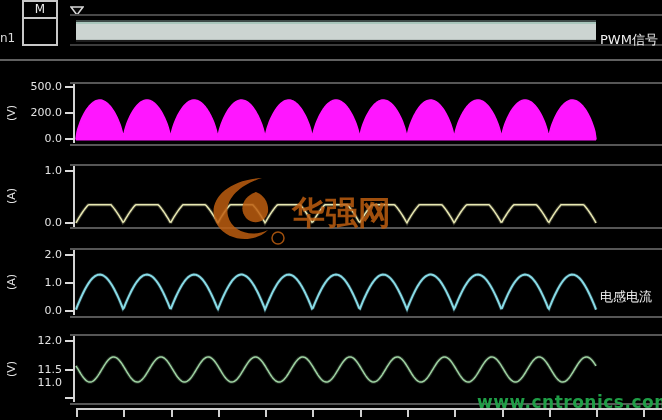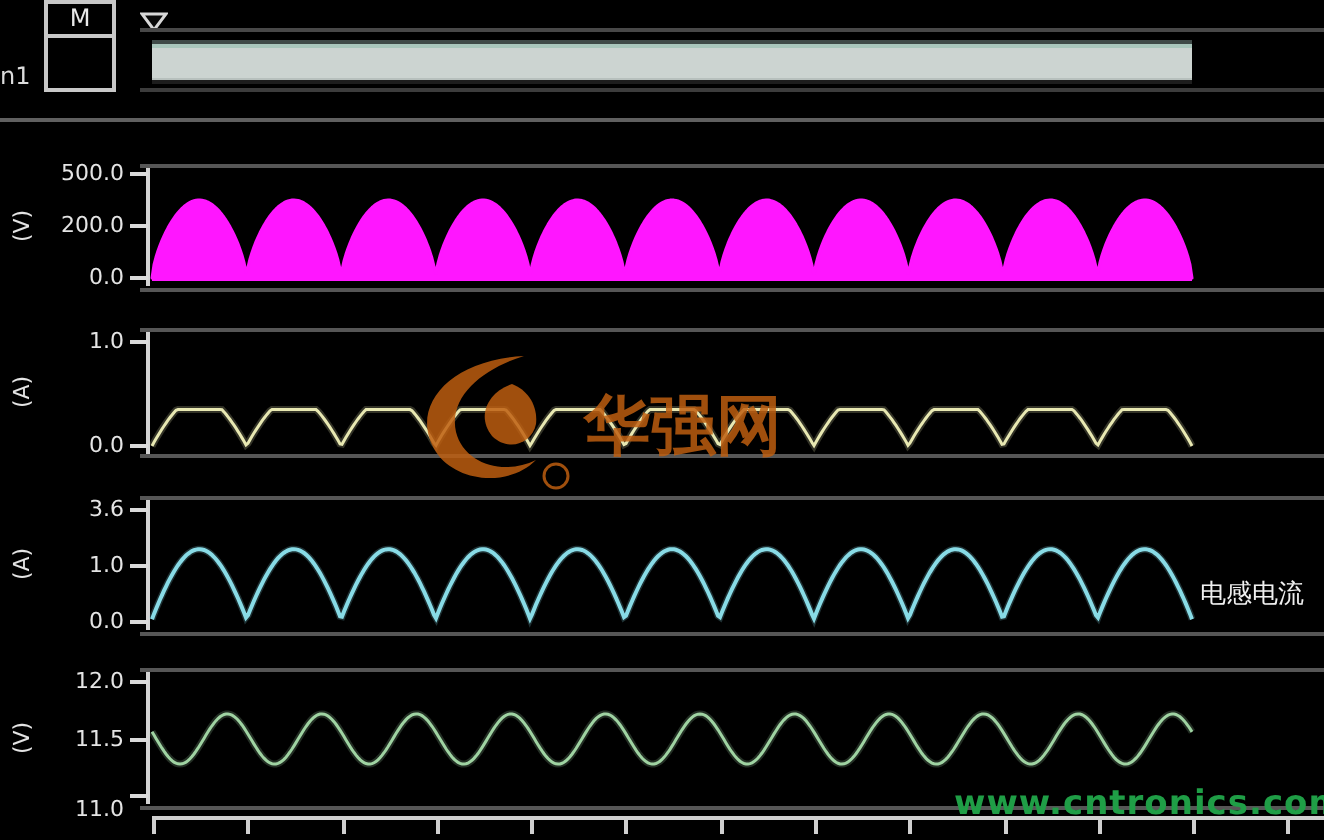--- a/index.html
+++ b/index.html
@@ -37,20 +37,21 @@
 
   <svg class="tri" width="14" height="10">
     <polygon points="1,1 13,1 7,9" fill="#0a0a0a" stroke="#d8d8d8" stroke-width="1.5"></polygon>
   </svg>
 
   <div class="hline" style="left:70px;top:14px;width:592px;background:#484848"></div>
   <div class="hline" style="left:70px;top:44px;width:592px;background:#3c3c3c"></div>
   <div class="hline" style="left:0;top:59px;width:662px;background:#606060"></div>
 
   <div class="pwm-band"></div>
+  <div class="right-label" style="top:31px">PWM信号</div>
 
   <svg class="wm-logo" width="200" height="82">
     <path id="wm-swirl" d="M64,8 C26,10 6,34 20,56 C30,71 56,74 70,60 C54,68 34,62 30,46 C26,28 44,14 64,8 Z" fill="#bf5f10"></path>
     <path id="wm-drop" d="M58,22 C46,26 40,38 48,48 C56,56 68,52 70,42 C71,33 66,25 58,22 Z" fill="#bf5f10"></path>
     <circle id="wm-reg" cx="80" cy="68" r="6" fill="none" stroke-width="1.5" stroke="#bf5f10"></circle>
     <text id="wm-text" class="wm-logo-text" x="94" y="54" fill="#bf5f10">华强网</text>
   </svg>
 
   <div class="wm-site" style="color: rgb(31, 158, 70);">www.cntronics.com</div>
 <div class="hline" style="left:70px;top:82px;width:592px;"></div>
@@ -76,40 +77,40 @@
     <div class="tick-label" style="top:216px;">0.0</div>
     <div class="tick-dash" style="top:222px;"></div>
     <svg class="wave" width="520" height="60" style="top: 166px;">
       <path d="M0,57.00 L1,55.13 L2,53.40 L3,51.72 L4,50.10 L5,48.52 L6,47.00 L7,45.53 L8,44.11 L9,42.76 L10,41.48 L11,40.26 L12,39.12 L13,38.80 L14,38.80 L15,38.80 L16,38.80 L17,38.80 L18,38.80 L19,38.80 L20,38.80 L21,38.80 L22,38.80 L23,38.80 L24,38.80 L25,38.80 L26,38.80 L27,38.80 L28,38.80 L29,38.80 L30,38.80 L31,38.80 L32,38.80 L33,38.80 L34,38.80 L35,38.82 L36,39.94 L37,41.14 L38,42.40 L39,43.74 L40,45.14 L41,46.59 L42,48.10 L43,49.66 L44,51.28 L45,52.94 L46,54.65 L47,56.46 L48,55.62 L49,53.86 L50,52.17 L51,50.54 L52,48.95 L53,47.41 L54,45.92 L55,44.49 L56,43.12 L57,41.82 L58,40.59 L59,39.42 L60,38.80 L61,38.80 L62,38.80 L63,38.80 L64,38.80 L65,38.80 L66,38.80 L67,38.80 L68,38.80 L69,38.80 L70,38.80 L71,38.80 L72,38.80 L73,38.80 L74,38.80 L75,38.80 L76,38.80 L77,38.80 L78,38.80 L79,38.80 L80,38.80 L81,38.80 L82,38.80 L83,39.63 L84,40.80 L85,42.05 L86,43.37 L87,44.75 L88,46.19 L89,47.69 L90,49.23 L91,50.83 L92,52.48 L93,54.18 L94,55.95 L95,56.12 L96,54.33 L97,52.63 L98,50.98 L99,49.38 L100,47.82 L101,46.32 L102,44.88 L103,43.49 L104,42.17 L105,40.92 L106,39.73 L107,38.80 L108,38.80 L109,38.80 L110,38.80 L111,38.80 L112,38.80 L113,38.80 L114,38.80 L115,38.80 L116,38.80 L117,38.80 L118,38.80 L119,38.80 L120,38.80 L121,38.80 L122,38.80 L123,38.80 L124,38.80 L125,38.80 L126,38.80 L127,38.80 L128,38.80 L129,38.80 L130,39.32 L131,40.48 L132,41.71 L133,43.00 L134,44.37 L135,45.79 L136,47.27 L137,48.81 L138,50.39 L139,52.02 L140,53.71 L141,55.46 L142,56.63 L143,54.81 L144,53.09 L145,51.42 L146,49.81 L147,48.24 L148,46.73 L149,45.27 L150,43.86 L151,42.52 L152,41.25 L153,40.05 L154,38.92 L155,38.80 L156,38.80 L157,38.80 L158,38.80 L159,38.80 L160,38.80 L161,38.80 L162,38.80 L163,38.80 L164,38.80 L165,38.80 L166,38.80 L167,38.80 L168,38.80 L169,38.80 L170,38.80 L171,38.80 L172,38.80 L173,38.80 L174,38.80 L175,38.80 L176,38.80 L177,39.02 L178,40.15 L179,41.36 L180,42.64 L181,43.99 L182,45.40 L183,46.86 L184,48.38 L185,49.95 L186,51.57 L187,53.24 L188,54.97 L189,56.81 L190,55.29 L191,53.55 L192,51.87 L193,50.24 L194,48.66 L195,47.13 L196,45.66 L197,44.24 L198,42.88 L199,41.59 L200,40.37 L201,39.22 L202,38.80 L203,38.80 L204,38.80 L205,38.80 L206,38.80 L207,38.80 L208,38.80 L209,38.80 L210,38.80 L211,38.80 L212,38.80 L213,38.80 L214,38.80 L215,38.80 L216,38.80 L217,38.80 L218,38.80 L219,38.80 L220,38.80 L221,38.80 L222,38.80 L223,38.80 L224,38.80 L225,39.84 L226,41.03 L227,42.29 L228,43.61 L229,45.01 L230,46.46 L231,47.96 L232,49.52 L233,51.13 L234,52.78 L235,54.49 L236,56.28 L237,55.78 L238,54.02 L239,52.33 L240,50.68 L241,49.09 L242,47.55 L243,46.06 L244,44.62 L245,43.25 L246,41.94 L247,40.69 L248,39.53 L249,38.80 L250,38.80 L251,38.80 L252,38.80 L253,38.80 L254,38.80 L255,38.80 L256,38.80 L257,38.80 L258,38.80 L259,38.80 L260,38.80 L261,38.80 L262,38.80 L263,38.80 L264,38.80 L265,38.80 L266,38.80 L267,38.80 L268,38.80 L269,38.80 L270,38.80 L271,38.80 L272,39.53 L273,40.69 L274,41.94 L275,43.25 L276,44.62 L277,46.06 L278,47.55 L279,49.09 L280,50.68 L281,52.33 L282,54.02 L283,55.78 L284,56.28 L285,54.49 L286,52.78 L287,51.13 L288,49.52 L289,47.96 L290,46.46 L291,45.01 L292,43.61 L293,42.29 L294,41.03 L295,39.84 L296,38.80 L297,38.80 L298,38.80 L299,38.80 L300,38.80 L301,38.80 L302,38.80 L303,38.80 L304,38.80 L305,38.80 L306,38.80 L307,38.80 L308,38.80 L309,38.80 L310,38.80 L311,38.80 L312,38.80 L313,38.80 L314,38.80 L315,38.80 L316,38.80 L317,38.80 L318,38.80 L319,39.22 L320,40.37 L321,41.59 L322,42.88 L323,44.24 L324,45.66 L325,47.13 L326,48.66 L327,50.24 L328,51.87 L329,53.55 L330,55.29 L331,56.81 L332,54.97 L333,53.24 L334,51.57 L335,49.95 L336,48.38 L337,46.86 L338,45.40 L339,43.99 L340,42.64 L341,41.36 L342,40.15 L343,39.02 L344,38.80 L345,38.80 L346,38.80 L347,38.80 L348,38.80 L349,38.80 L350,38.80 L351,38.80 L352,38.80 L353,38.80 L354,38.80 L355,38.80 L356,38.80 L357,38.80 L358,38.80 L359,38.80 L360,38.80 L361,38.80 L362,38.80 L363,38.80 L364,38.80 L365,38.80 L366,38.92 L367,40.05 L368,41.25 L369,42.52 L370,43.86 L371,45.27 L372,46.73 L373,48.24 L374,49.81 L375,51.42 L376,53.09 L377,54.81 L378,56.63 L379,55.46 L380,53.71 L381,52.02 L382,50.39 L383,48.81 L384,47.27 L385,45.79 L386,44.37 L387,43.00 L388,41.71 L389,40.48 L390,39.32 L391,38.80 L392,38.80 L393,38.80 L394,38.80 L395,38.80 L396,38.80 L397,38.80 L398,38.80 L399,38.80 L400,38.80 L401,38.80 L402,38.80 L403,38.80 L404,38.80 L405,38.80 L406,38.80 L407,38.80 L408,38.80 L409,38.80 L410,38.80 L411,38.80 L412,38.80 L413,38.80 L414,39.73 L415,40.92 L416,42.17 L417,43.49 L418,44.88 L419,46.32 L420,47.82 L421,49.38 L422,50.98 L423,52.63 L424,54.33 L425,56.12 L426,55.95 L427,54.18 L428,52.48 L429,50.83 L430,49.23 L431,47.69 L432,46.19 L433,44.75 L434,43.37 L435,42.05 L436,40.80 L437,39.63 L438,38.80 L439,38.80 L440,38.80 L441,38.80 L442,38.80 L443,38.80 L444,38.80 L445,38.80 L446,38.80 L447,38.80 L448,38.80 L449,38.80 L450,38.80 L451,38.80 L452,38.80 L453,38.80 L454,38.80 L455,38.80 L456,38.80 L457,38.80 L458,38.80 L459,38.80 L460,38.80 L461,39.42 L462,40.59 L463,41.82 L464,43.12 L465,44.49 L466,45.92 L467,47.41 L468,48.95 L469,50.54 L470,52.17 L471,53.86 L472,55.62 L473,56.46 L474,54.65 L475,52.94 L476,51.28 L477,49.66 L478,48.10 L479,46.59 L480,45.14 L481,43.74 L482,42.40 L483,41.14 L484,39.94 L485,38.82 L486,38.80 L487,38.80 L488,38.80 L489,38.80 L490,38.80 L491,38.80 L492,38.80 L493,38.80 L494,38.80 L495,38.80 L496,38.80 L497,38.80 L498,38.80 L499,38.80 L500,38.80 L501,38.80 L502,38.80 L503,38.80 L504,38.80 L505,38.80 L506,38.80 L507,38.80 L508,39.12 L509,40.26 L510,41.48 L511,42.76 L512,44.11 L513,45.53 L514,47.00 L515,48.52 L516,50.10 L517,51.72 L518,53.40 L519,55.13 L520,57.00" fill="none" stroke="#e8e8b2" stroke-width="3.5" stroke-opacity="0.22"></path>
       <path d="M0,57.00 L1,55.13 L2,53.40 L3,51.72 L4,50.10 L5,48.52 L6,47.00 L7,45.53 L8,44.11 L9,42.76 L10,41.48 L11,40.26 L12,39.12 L13,38.80 L14,38.80 L15,38.80 L16,38.80 L17,38.80 L18,38.80 L19,38.80 L20,38.80 L21,38.80 L22,38.80 L23,38.80 L24,38.80 L25,38.80 L26,38.80 L27,38.80 L28,38.80 L29,38.80 L30,38.80 L31,38.80 L32,38.80 L33,38.80 L34,38.80 L35,38.82 L36,39.94 L37,41.14 L38,42.40 L39,43.74 L40,45.14 L41,46.59 L42,48.10 L43,49.66 L44,51.28 L45,52.94 L46,54.65 L47,56.46 L48,55.62 L49,53.86 L50,52.17 L51,50.54 L52,48.95 L53,47.41 L54,45.92 L55,44.49 L56,43.12 L57,41.82 L58,40.59 L59,39.42 L60,38.80 L61,38.80 L62,38.80 L63,38.80 L64,38.80 L65,38.80 L66,38.80 L67,38.80 L68,38.80 L69,38.80 L70,38.80 L71,38.80 L72,38.80 L73,38.80 L74,38.80 L75,38.80 L76,38.80 L77,38.80 L78,38.80 L79,38.80 L80,38.80 L81,38.80 L82,38.80 L83,39.63 L84,40.80 L85,42.05 L86,43.37 L87,44.75 L88,46.19 L89,47.69 L90,49.23 L91,50.83 L92,52.48 L93,54.18 L94,55.95 L95,56.12 L96,54.33 L97,52.63 L98,50.98 L99,49.38 L100,47.82 L101,46.32 L102,44.88 L103,43.49 L104,42.17 L105,40.92 L106,39.73 L107,38.80 L108,38.80 L109,38.80 L110,38.80 L111,38.80 L112,38.80 L113,38.80 L114,38.80 L115,38.80 L116,38.80 L117,38.80 L118,38.80 L119,38.80 L120,38.80 L121,38.80 L122,38.80 L123,38.80 L124,38.80 L125,38.80 L126,38.80 L127,38.80 L128,38.80 L129,38.80 L130,39.32 L131,40.48 L132,41.71 L133,43.00 L134,44.37 L135,45.79 L136,47.27 L137,48.81 L138,50.39 L139,52.02 L140,53.71 L141,55.46 L142,56.63 L143,54.81 L144,53.09 L145,51.42 L146,49.81 L147,48.24 L148,46.73 L149,45.27 L150,43.86 L151,42.52 L152,41.25 L153,40.05 L154,38.92 L155,38.80 L156,38.80 L157,38.80 L158,38.80 L159,38.80 L160,38.80 L161,38.80 L162,38.80 L163,38.80 L164,38.80 L165,38.80 L166,38.80 L167,38.80 L168,38.80 L169,38.80 L170,38.80 L171,38.80 L172,38.80 L173,38.80 L174,38.80 L175,38.80 L176,38.80 L177,39.02 L178,40.15 L179,41.36 L180,42.64 L181,43.99 L182,45.40 L183,46.86 L184,48.38 L185,49.95 L186,51.57 L187,53.24 L188,54.97 L189,56.81 L190,55.29 L191,53.55 L192,51.87 L193,50.24 L194,48.66 L195,47.13 L196,45.66 L197,44.24 L198,42.88 L199,41.59 L200,40.37 L201,39.22 L202,38.80 L203,38.80 L204,38.80 L205,38.80 L206,38.80 L207,38.80 L208,38.80 L209,38.80 L210,38.80 L211,38.80 L212,38.80 L213,38.80 L214,38.80 L215,38.80 L216,38.80 L217,38.80 L218,38.80 L219,38.80 L220,38.80 L221,38.80 L222,38.80 L223,38.80 L224,38.80 L225,39.84 L226,41.03 L227,42.29 L228,43.61 L229,45.01 L230,46.46 L231,47.96 L232,49.52 L233,51.13 L234,52.78 L235,54.49 L236,56.28 L237,55.78 L238,54.02 L239,52.33 L240,50.68 L241,49.09 L242,47.55 L243,46.06 L244,44.62 L245,43.25 L246,41.94 L247,40.69 L248,39.53 L249,38.80 L250,38.80 L251,38.80 L252,38.80 L253,38.80 L254,38.80 L255,38.80 L256,38.80 L257,38.80 L258,38.80 L259,38.80 L260,38.80 L261,38.80 L262,38.80 L263,38.80 L264,38.80 L265,38.80 L266,38.80 L267,38.80 L268,38.80 L269,38.80 L270,38.80 L271,38.80 L272,39.53 L273,40.69 L274,41.94 L275,43.25 L276,44.62 L277,46.06 L278,47.55 L279,49.09 L280,50.68 L281,52.33 L282,54.02 L283,55.78 L284,56.28 L285,54.49 L286,52.78 L287,51.13 L288,49.52 L289,47.96 L290,46.46 L291,45.01 L292,43.61 L293,42.29 L294,41.03 L295,39.84 L296,38.80 L297,38.80 L298,38.80 L299,38.80 L300,38.80 L301,38.80 L302,38.80 L303,38.80 L304,38.80 L305,38.80 L306,38.80 L307,38.80 L308,38.80 L309,38.80 L310,38.80 L311,38.80 L312,38.80 L313,38.80 L314,38.80 L315,38.80 L316,38.80 L317,38.80 L318,38.80 L319,39.22 L320,40.37 L321,41.59 L322,42.88 L323,44.24 L324,45.66 L325,47.13 L326,48.66 L327,50.24 L328,51.87 L329,53.55 L330,55.29 L331,56.81 L332,54.97 L333,53.24 L334,51.57 L335,49.95 L336,48.38 L337,46.86 L338,45.40 L339,43.99 L340,42.64 L341,41.36 L342,40.15 L343,39.02 L344,38.80 L345,38.80 L346,38.80 L347,38.80 L348,38.80 L349,38.80 L350,38.80 L351,38.80 L352,38.80 L353,38.80 L354,38.80 L355,38.80 L356,38.80 L357,38.80 L358,38.80 L359,38.80 L360,38.80 L361,38.80 L362,38.80 L363,38.80 L364,38.80 L365,38.80 L366,38.92 L367,40.05 L368,41.25 L369,42.52 L370,43.86 L371,45.27 L372,46.73 L373,48.24 L374,49.81 L375,51.42 L376,53.09 L377,54.81 L378,56.63 L379,55.46 L380,53.71 L381,52.02 L382,50.39 L383,48.81 L384,47.27 L385,45.79 L386,44.37 L387,43.00 L388,41.71 L389,40.48 L390,39.32 L391,38.80 L392,38.80 L393,38.80 L394,38.80 L395,38.80 L396,38.80 L397,38.80 L398,38.80 L399,38.80 L400,38.80 L401,38.80 L402,38.80 L403,38.80 L404,38.80 L405,38.80 L406,38.80 L407,38.80 L408,38.80 L409,38.80 L410,38.80 L411,38.80 L412,38.80 L413,38.80 L414,39.73 L415,40.92 L416,42.17 L417,43.49 L418,44.88 L419,46.32 L420,47.82 L421,49.38 L422,50.98 L423,52.63 L424,54.33 L425,56.12 L426,55.95 L427,54.18 L428,52.48 L429,50.83 L430,49.23 L431,47.69 L432,46.19 L433,44.75 L434,43.37 L435,42.05 L436,40.80 L437,39.63 L438,38.80 L439,38.80 L440,38.80 L441,38.80 L442,38.80 L443,38.80 L444,38.80 L445,38.80 L446,38.80 L447,38.80 L448,38.80 L449,38.80 L450,38.80 L451,38.80 L452,38.80 L453,38.80 L454,38.80 L455,38.80 L456,38.80 L457,38.80 L458,38.80 L459,38.80 L460,38.80 L461,39.42 L462,40.59 L463,41.82 L464,43.12 L465,44.49 L466,45.92 L467,47.41 L468,48.95 L469,50.54 L470,52.17 L471,53.86 L472,55.62 L473,56.46 L474,54.65 L475,52.94 L476,51.28 L477,49.66 L478,48.10 L479,46.59 L480,45.14 L481,43.74 L482,42.40 L483,41.14 L484,39.94 L485,38.82 L486,38.80 L487,38.80 L488,38.80 L489,38.80 L490,38.80 L491,38.80 L492,38.80 L493,38.80 L494,38.80 L495,38.80 L496,38.80 L497,38.80 L498,38.80 L499,38.80 L500,38.80 L501,38.80 L502,38.80 L503,38.80 L504,38.80 L505,38.80 L506,38.80 L507,38.80 L508,39.12 L509,40.26 L510,41.48 L511,42.76 L512,44.11 L513,45.53 L514,47.00 L515,48.52 L516,50.10 L517,51.72 L518,53.40 L519,55.13 L520,57.00" fill="none" stroke="#e8e8b2" stroke-width="1.5"></path>
     </svg>
     <div class="hline" style="left:70px;top:248px;width:592px;"></div>
     <div class="hline" style="left:70px;top:316px;width:592px;"></div>
     <div class="vline" style="left:73px;top:250px;height:65px;"></div>
     <div class="unit" style="left:11px;top:282px;">(A)</div>
-    <div class="tick-label" style="top:248px;">3.6</div>
+    <div class="tick-label" style="top:248px;">2.0</div>
     <div class="tick-dash" style="top:254px;"></div>
     <div class="tick-label" style="top:276px;">1.0</div>
     <div class="tick-dash" style="top:282px;"></div>
     <div class="tick-label" style="top:304px;">0.0</div>
     <div class="tick-dash" style="top:310px;"></div>
     <div class="right-label" style="top:288px;">电感电流</div>
     <svg class="wave" width="520" height="64" style="top: 250px;">
       <path d="M0,59.60 L1,56.94 L2,54.47 L3,52.08 L4,49.77 L5,47.53 L6,45.35 L7,43.26 L8,41.24 L9,39.32 L10,37.49 L11,35.76 L12,34.13 L13,32.62 L14,31.22 L15,29.95 L16,28.80 L17,27.79 L18,26.91 L19,26.17 L20,25.57 L21,25.11 L22,24.80 L23,24.63 L24,24.61 L25,24.74 L26,25.01 L27,25.43 L28,25.99 L29,26.69 L30,27.54 L31,28.51 L32,29.63 L33,30.86 L34,32.23 L35,33.71 L36,35.30 L37,37.00 L38,38.81 L39,40.71 L40,42.70 L41,44.77 L42,46.93 L43,49.15 L44,51.45 L45,53.81 L46,56.25 L47,58.82 L48,57.63 L49,55.13 L50,52.73 L51,50.39 L52,48.13 L53,45.94 L54,43.82 L55,41.78 L56,39.83 L57,37.98 L58,36.22 L59,34.56 L60,33.02 L61,31.59 L62,30.29 L63,29.10 L64,28.05 L65,27.14 L66,26.36 L67,25.72 L68,25.22 L69,24.87 L70,24.66 L71,24.60 L72,24.69 L73,24.92 L74,25.30 L75,25.82 L76,26.49 L77,27.29 L78,28.23 L79,29.31 L80,30.51 L81,31.84 L82,33.29 L83,34.86 L84,36.53 L85,38.31 L86,40.18 L87,42.15 L88,44.20 L89,46.33 L90,48.54 L91,50.81 L92,53.16 L93,55.58 L94,58.10 L95,58.34 L96,55.80 L97,53.38 L98,51.02 L99,48.74 L100,46.53 L101,44.39 L102,42.33 L103,40.36 L104,38.47 L105,36.69 L106,35.00 L107,33.43 L108,31.97 L109,30.63 L110,29.41 L111,28.33 L112,27.37 L113,26.56 L114,25.88 L115,25.34 L116,24.95 L117,24.70 L118,24.60 L119,24.65 L120,24.84 L121,25.18 L122,25.67 L123,26.29 L124,27.06 L125,27.96 L126,29.00 L127,30.17 L128,31.47 L129,32.89 L130,34.42 L131,36.06 L132,37.81 L133,39.66 L134,41.60 L135,43.63 L136,45.74 L137,47.93 L138,50.19 L139,52.51 L140,54.91 L141,57.40 L142,59.07 L143,56.48 L144,54.03 L145,51.66 L146,49.36 L147,47.12 L148,44.97 L149,42.88 L150,40.89 L151,38.98 L152,37.16 L153,35.45 L154,33.85 L155,32.36 L156,30.98 L157,29.73 L158,28.61 L159,27.62 L160,26.76 L161,26.05 L162,25.47 L163,25.04 L164,24.76 L165,24.62 L166,24.62 L167,24.78 L168,25.07 L169,25.52 L170,26.11 L171,26.84 L172,27.70 L173,28.71 L174,29.84 L175,31.10 L176,32.49 L177,33.99 L178,35.60 L179,37.33 L180,39.15 L181,41.06 L182,43.07 L183,45.16 L184,47.32 L185,49.56 L186,51.87 L187,54.25 L188,56.71 L189,59.33 L190,57.17 L191,54.69 L192,52.30 L193,49.98 L194,47.73 L195,45.55 L196,43.44 L197,41.42 L198,39.49 L199,37.65 L200,35.91 L201,34.27 L202,32.75 L203,31.35 L204,30.06 L205,28.90 L206,27.88 L207,26.98 L208,26.23 L209,25.62 L210,25.14 L211,24.82 L212,24.64 L213,24.61 L214,24.72 L215,24.98 L216,25.38 L217,25.93 L218,26.62 L219,27.45 L220,28.42 L221,29.52 L222,30.75 L223,32.10 L224,33.57 L225,35.15 L226,36.85 L227,38.64 L228,40.53 L229,42.51 L230,44.58 L231,46.73 L232,48.95 L233,51.23 L234,53.59 L235,56.03 L236,58.58 L237,57.87 L238,55.36 L239,52.94 L240,50.60 L241,48.33 L242,46.13 L243,44.01 L244,41.97 L245,40.01 L246,38.14 L247,36.37 L248,34.71 L249,33.16 L250,31.72 L251,30.40 L252,29.21 L253,28.14 L254,27.21 L255,26.42 L256,25.77 L257,25.26 L258,24.89 L259,24.67 L260,24.60 L261,24.67 L262,24.89 L263,25.26 L264,25.77 L265,26.42 L266,27.21 L267,28.14 L268,29.21 L269,30.40 L270,31.72 L271,33.16 L272,34.71 L273,36.37 L274,38.14 L275,40.01 L276,41.97 L277,44.01 L278,46.13 L279,48.33 L280,50.60 L281,52.94 L282,55.36 L283,57.87 L284,58.58 L285,56.03 L286,53.59 L287,51.23 L288,48.95 L289,46.73 L290,44.58 L291,42.51 L292,40.53 L293,38.64 L294,36.85 L295,35.15 L296,33.57 L297,32.10 L298,30.75 L299,29.52 L300,28.42 L301,27.45 L302,26.62 L303,25.93 L304,25.38 L305,24.98 L306,24.72 L307,24.61 L308,24.64 L309,24.82 L310,25.14 L311,25.62 L312,26.23 L313,26.98 L314,27.88 L315,28.90 L316,30.06 L317,31.35 L318,32.75 L319,34.27 L320,35.91 L321,37.65 L322,39.49 L323,41.42 L324,43.44 L325,45.55 L326,47.73 L327,49.98 L328,52.30 L329,54.69 L330,57.17 L331,59.33 L332,56.71 L333,54.25 L334,51.87 L335,49.56 L336,47.32 L337,45.16 L338,43.07 L339,41.06 L340,39.15 L341,37.33 L342,35.60 L343,33.99 L344,32.49 L345,31.10 L346,29.84 L347,28.71 L348,27.70 L349,26.84 L350,26.11 L351,25.52 L352,25.07 L353,24.78 L354,24.62 L355,24.62 L356,24.76 L357,25.04 L358,25.47 L359,26.05 L360,26.76 L361,27.62 L362,28.61 L363,29.73 L364,30.98 L365,32.36 L366,33.85 L367,35.45 L368,37.16 L369,38.98 L370,40.89 L371,42.88 L372,44.97 L373,47.12 L374,49.36 L375,51.66 L376,54.03 L377,56.48 L378,59.07 L379,57.40 L380,54.91 L381,52.51 L382,50.19 L383,47.93 L384,45.74 L385,43.63 L386,41.60 L387,39.66 L388,37.81 L389,36.06 L390,34.42 L391,32.89 L392,31.47 L393,30.17 L394,29.00 L395,27.96 L396,27.06 L397,26.29 L398,25.67 L399,25.18 L400,24.84 L401,24.65 L402,24.60 L403,24.70 L404,24.95 L405,25.34 L406,25.88 L407,26.56 L408,27.37 L409,28.33 L410,29.41 L411,30.63 L412,31.97 L413,33.43 L414,35.00 L415,36.69 L416,38.47 L417,40.36 L418,42.33 L419,44.39 L420,46.53 L421,48.74 L422,51.02 L423,53.38 L424,55.80 L425,58.34 L426,58.10 L427,55.58 L428,53.16 L429,50.81 L430,48.54 L431,46.33 L432,44.20 L433,42.15 L434,40.18 L435,38.31 L436,36.53 L437,34.86 L438,33.29 L439,31.84 L440,30.51 L441,29.31 L442,28.23 L443,27.29 L444,26.49 L445,25.82 L446,25.30 L447,24.92 L448,24.69 L449,24.60 L450,24.66 L451,24.87 L452,25.22 L453,25.72 L454,26.36 L455,27.14 L456,28.05 L457,29.10 L458,30.29 L459,31.59 L460,33.02 L461,34.56 L462,36.22 L463,37.98 L464,39.83 L465,41.78 L466,43.82 L467,45.94 L468,48.13 L469,50.39 L470,52.73 L471,55.13 L472,57.63 L473,58.82 L474,56.25 L475,53.81 L476,51.45 L477,49.15 L478,46.93 L479,44.77 L480,42.70 L481,40.71 L482,38.81 L483,37.00 L484,35.30 L485,33.71 L486,32.23 L487,30.86 L488,29.63 L489,28.51 L490,27.54 L491,26.69 L492,25.99 L493,25.43 L494,25.01 L495,24.74 L496,24.61 L497,24.63 L498,24.80 L499,25.11 L500,25.57 L501,26.17 L502,26.91 L503,27.79 L504,28.80 L505,29.95 L506,31.22 L507,32.62 L508,34.13 L509,35.76 L510,37.49 L511,39.32 L512,41.24 L513,43.26 L514,45.35 L515,47.53 L516,49.77 L517,52.08 L518,54.47 L519,56.94 L520,59.60" fill="none" stroke="#88dbe6" stroke-width="3.5" stroke-opacity="0.22"></path>
       <path d="M0,59.60 L1,56.94 L2,54.47 L3,52.08 L4,49.77 L5,47.53 L6,45.35 L7,43.26 L8,41.24 L9,39.32 L10,37.49 L11,35.76 L12,34.13 L13,32.62 L14,31.22 L15,29.95 L16,28.80 L17,27.79 L18,26.91 L19,26.17 L20,25.57 L21,25.11 L22,24.80 L23,24.63 L24,24.61 L25,24.74 L26,25.01 L27,25.43 L28,25.99 L29,26.69 L30,27.54 L31,28.51 L32,29.63 L33,30.86 L34,32.23 L35,33.71 L36,35.30 L37,37.00 L38,38.81 L39,40.71 L40,42.70 L41,44.77 L42,46.93 L43,49.15 L44,51.45 L45,53.81 L46,56.25 L47,58.82 L48,57.63 L49,55.13 L50,52.73 L51,50.39 L52,48.13 L53,45.94 L54,43.82 L55,41.78 L56,39.83 L57,37.98 L58,36.22 L59,34.56 L60,33.02 L61,31.59 L62,30.29 L63,29.10 L64,28.05 L65,27.14 L66,26.36 L67,25.72 L68,25.22 L69,24.87 L70,24.66 L71,24.60 L72,24.69 L73,24.92 L74,25.30 L75,25.82 L76,26.49 L77,27.29 L78,28.23 L79,29.31 L80,30.51 L81,31.84 L82,33.29 L83,34.86 L84,36.53 L85,38.31 L86,40.18 L87,42.15 L88,44.20 L89,46.33 L90,48.54 L91,50.81 L92,53.16 L93,55.58 L94,58.10 L95,58.34 L96,55.80 L97,53.38 L98,51.02 L99,48.74 L100,46.53 L101,44.39 L102,42.33 L103,40.36 L104,38.47 L105,36.69 L106,35.00 L107,33.43 L108,31.97 L109,30.63 L110,29.41 L111,28.33 L112,27.37 L113,26.56 L114,25.88 L115,25.34 L116,24.95 L117,24.70 L118,24.60 L119,24.65 L120,24.84 L121,25.18 L122,25.67 L123,26.29 L124,27.06 L125,27.96 L126,29.00 L127,30.17 L128,31.47 L129,32.89 L130,34.42 L131,36.06 L132,37.81 L133,39.66 L134,41.60 L135,43.63 L136,45.74 L137,47.93 L138,50.19 L139,52.51 L140,54.91 L141,57.40 L142,59.07 L143,56.48 L144,54.03 L145,51.66 L146,49.36 L147,47.12 L148,44.97 L149,42.88 L150,40.89 L151,38.98 L152,37.16 L153,35.45 L154,33.85 L155,32.36 L156,30.98 L157,29.73 L158,28.61 L159,27.62 L160,26.76 L161,26.05 L162,25.47 L163,25.04 L164,24.76 L165,24.62 L166,24.62 L167,24.78 L168,25.07 L169,25.52 L170,26.11 L171,26.84 L172,27.70 L173,28.71 L174,29.84 L175,31.10 L176,32.49 L177,33.99 L178,35.60 L179,37.33 L180,39.15 L181,41.06 L182,43.07 L183,45.16 L184,47.32 L185,49.56 L186,51.87 L187,54.25 L188,56.71 L189,59.33 L190,57.17 L191,54.69 L192,52.30 L193,49.98 L194,47.73 L195,45.55 L196,43.44 L197,41.42 L198,39.49 L199,37.65 L200,35.91 L201,34.27 L202,32.75 L203,31.35 L204,30.06 L205,28.90 L206,27.88 L207,26.98 L208,26.23 L209,25.62 L210,25.14 L211,24.82 L212,24.64 L213,24.61 L214,24.72 L215,24.98 L216,25.38 L217,25.93 L218,26.62 L219,27.45 L220,28.42 L221,29.52 L222,30.75 L223,32.10 L224,33.57 L225,35.15 L226,36.85 L227,38.64 L228,40.53 L229,42.51 L230,44.58 L231,46.73 L232,48.95 L233,51.23 L234,53.59 L235,56.03 L236,58.58 L237,57.87 L238,55.36 L239,52.94 L240,50.60 L241,48.33 L242,46.13 L243,44.01 L244,41.97 L245,40.01 L246,38.14 L247,36.37 L248,34.71 L249,33.16 L250,31.72 L251,30.40 L252,29.21 L253,28.14 L254,27.21 L255,26.42 L256,25.77 L257,25.26 L258,24.89 L259,24.67 L260,24.60 L261,24.67 L262,24.89 L263,25.26 L264,25.77 L265,26.42 L266,27.21 L267,28.14 L268,29.21 L269,30.40 L270,31.72 L271,33.16 L272,34.71 L273,36.37 L274,38.14 L275,40.01 L276,41.97 L277,44.01 L278,46.13 L279,48.33 L280,50.60 L281,52.94 L282,55.36 L283,57.87 L284,58.58 L285,56.03 L286,53.59 L287,51.23 L288,48.95 L289,46.73 L290,44.58 L291,42.51 L292,40.53 L293,38.64 L294,36.85 L295,35.15 L296,33.57 L297,32.10 L298,30.75 L299,29.52 L300,28.42 L301,27.45 L302,26.62 L303,25.93 L304,25.38 L305,24.98 L306,24.72 L307,24.61 L308,24.64 L309,24.82 L310,25.14 L311,25.62 L312,26.23 L313,26.98 L314,27.88 L315,28.90 L316,30.06 L317,31.35 L318,32.75 L319,34.27 L320,35.91 L321,37.65 L322,39.49 L323,41.42 L324,43.44 L325,45.55 L326,47.73 L327,49.98 L328,52.30 L329,54.69 L330,57.17 L331,59.33 L332,56.71 L333,54.25 L334,51.87 L335,49.56 L336,47.32 L337,45.16 L338,43.07 L339,41.06 L340,39.15 L341,37.33 L342,35.60 L343,33.99 L344,32.49 L345,31.10 L346,29.84 L347,28.71 L348,27.70 L349,26.84 L350,26.11 L351,25.52 L352,25.07 L353,24.78 L354,24.62 L355,24.62 L356,24.76 L357,25.04 L358,25.47 L359,26.05 L360,26.76 L361,27.62 L362,28.61 L363,29.73 L364,30.98 L365,32.36 L366,33.85 L367,35.45 L368,37.16 L369,38.98 L370,40.89 L371,42.88 L372,44.97 L373,47.12 L374,49.36 L375,51.66 L376,54.03 L377,56.48 L378,59.07 L379,57.40 L380,54.91 L381,52.51 L382,50.19 L383,47.93 L384,45.74 L385,43.63 L386,41.60 L387,39.66 L388,37.81 L389,36.06 L390,34.42 L391,32.89 L392,31.47 L393,30.17 L394,29.00 L395,27.96 L396,27.06 L397,26.29 L398,25.67 L399,25.18 L400,24.84 L401,24.65 L402,24.60 L403,24.70 L404,24.95 L405,25.34 L406,25.88 L407,26.56 L408,27.37 L409,28.33 L410,29.41 L411,30.63 L412,31.97 L413,33.43 L414,35.00 L415,36.69 L416,38.47 L417,40.36 L418,42.33 L419,44.39 L420,46.53 L421,48.74 L422,51.02 L423,53.38 L424,55.80 L425,58.34 L426,58.10 L427,55.58 L428,53.16 L429,50.81 L430,48.54 L431,46.33 L432,44.20 L433,42.15 L434,40.18 L435,38.31 L436,36.53 L437,34.86 L438,33.29 L439,31.84 L440,30.51 L441,29.31 L442,28.23 L443,27.29 L444,26.49 L445,25.82 L446,25.30 L447,24.92 L448,24.69 L449,24.60 L450,24.66 L451,24.87 L452,25.22 L453,25.72 L454,26.36 L455,27.14 L456,28.05 L457,29.10 L458,30.29 L459,31.59 L460,33.02 L461,34.56 L462,36.22 L463,37.98 L464,39.83 L465,41.78 L466,43.82 L467,45.94 L468,48.13 L469,50.39 L470,52.73 L471,55.13 L472,57.63 L473,58.82 L474,56.25 L475,53.81 L476,51.45 L477,49.15 L478,46.93 L479,44.77 L480,42.70 L481,40.71 L482,38.81 L483,37.00 L484,35.30 L485,33.71 L486,32.23 L487,30.86 L488,29.63 L489,28.51 L490,27.54 L491,26.69 L492,25.99 L493,25.43 L494,25.01 L495,24.74 L496,24.61 L497,24.63 L498,24.80 L499,25.11 L500,25.57 L501,26.17 L502,26.91 L503,27.79 L504,28.80 L505,29.95 L506,31.22 L507,32.62 L508,34.13 L509,35.76 L510,37.49 L511,39.32 L512,41.24 L513,43.26 L514,45.35 L515,47.53 L516,49.77 L517,52.08 L518,54.47 L519,56.94 L520,59.60" fill="none" stroke="#88dbe6" stroke-width="2"></path>
     </svg>
     <div class="hline" style="left:70px;top:334px;width:592px;"></div>
     <div class="hline" style="left:70px;top:403px;width:592px;"></div>
     <div class="vline" style="left:73px;top:336px;height:66px;"></div>
     <div class="unit" style="left:11px;top:368.5px;">(V)</div>
     <div class="tick-label" style="top:334px;">12.0</div>
     <div class="tick-dash" style="top:340px;"></div>
     <div class="tick-label" style="top:362.5px;">11.5</div>
     <div class="tick-dash" style="top:368.5px;"></div>
-    <div class="tick-label" style="top:376px;margin-top:22px;">11.0</div>
+    <div class="tick-label" style="top:376px;">11.0</div>
     <div class="tick-dash" style="top:397px;"></div>
     <svg class="wave" width="520" height="65" style="top: 336px;">
       <path d="M0,29.91 L1,31.54 L2,33.20 L3,34.86 L4,36.50 L5,38.09 L6,39.59 L7,40.99 L8,42.26 L9,43.37 L10,44.31 L11,45.06 L12,45.60 L13,45.93 L14,46.04 L15,45.93 L16,45.60 L17,45.06 L18,44.31 L19,43.37 L20,42.26 L21,40.99 L22,39.59 L23,38.09 L24,36.50 L25,34.86 L26,33.20 L27,31.54 L28,29.91 L29,28.35 L30,26.88 L31,25.53 L32,24.32 L33,23.27 L34,22.40 L35,21.72 L36,21.26 L37,21.00 L38,20.97 L39,21.17 L40,21.57 L41,22.19 L42,23.01 L43,24.01 L44,25.18 L45,26.50 L46,27.94 L47,29.48 L48,31.09 L49,32.74 L50,34.41 L51,36.06 L52,37.66 L53,39.19 L54,40.62 L55,41.93 L56,43.08 L57,44.07 L58,44.87 L59,45.47 L60,45.86 L61,46.03 L62,45.98 L63,45.71 L64,45.23 L65,44.53 L66,43.65 L67,42.58 L68,41.35 L69,39.99 L70,38.51 L71,36.94 L72,35.31 L73,33.65 L74,31.99 L75,30.35 L76,28.77 L77,27.27 L78,25.89 L79,24.63 L80,23.54 L81,22.61 L82,21.89 L83,21.36 L84,21.05 L85,20.96 L86,21.09 L87,21.44 L88,22.00 L89,22.77 L90,23.72 L91,24.85 L92,26.13 L93,27.54 L94,29.05 L95,30.65 L96,32.29 L97,33.95 L98,35.61 L99,37.23 L100,38.78 L101,40.24 L102,41.59 L103,42.79 L104,43.82 L105,44.67 L106,45.33 L107,45.78 L108,46.01 L109,46.02 L110,45.81 L111,45.38 L112,44.74 L113,43.91 L114,42.89 L115,41.70 L116,40.37 L117,38.92 L118,37.38 L119,35.76 L120,34.11 L121,32.44 L122,30.79 L123,29.20 L124,27.67 L125,26.25 L126,24.96 L127,23.82 L128,22.85 L129,22.06 L130,21.48 L131,21.11 L132,20.96 L133,21.03 L134,21.32 L135,21.83 L136,22.54 L137,23.44 L138,24.53 L139,25.77 L140,27.14 L141,28.63 L142,30.21 L143,31.84 L144,33.50 L145,35.16 L146,36.79 L147,38.37 L148,39.86 L149,41.23 L150,42.47 L151,43.56 L152,44.46 L153,45.17 L154,45.68 L155,45.97 L156,46.04 L157,45.89 L158,45.52 L159,44.94 L160,44.15 L161,43.18 L162,42.04 L163,40.75 L164,39.33 L165,37.80 L166,36.21 L167,34.56 L168,32.89 L169,31.24 L170,29.62 L171,28.08 L172,26.63 L173,25.30 L174,24.11 L175,23.09 L176,22.26 L177,21.62 L178,21.19 L179,20.98 L180,20.99 L181,21.22 L182,21.67 L183,22.33 L184,23.18 L185,24.21 L186,25.41 L187,26.76 L188,28.22 L189,29.77 L190,31.39 L191,33.05 L192,34.71 L193,36.35 L194,37.95 L195,39.46 L196,40.87 L197,42.15 L198,43.28 L199,44.23 L200,45.00 L201,45.56 L202,45.91 L203,46.04 L204,45.95 L205,45.64 L206,45.11 L207,44.39 L208,43.46 L209,42.37 L210,41.11 L211,39.73 L212,38.23 L213,36.65 L214,35.01 L215,33.35 L216,31.69 L217,30.06 L218,28.49 L219,27.01 L220,25.65 L221,24.42 L222,23.35 L223,22.47 L224,21.77 L225,21.29 L226,21.02 L227,20.97 L228,21.14 L229,21.53 L230,22.13 L231,22.93 L232,23.92 L233,25.07 L234,26.38 L235,27.81 L236,29.34 L237,30.94 L238,32.59 L239,34.26 L240,35.91 L241,37.52 L242,39.06 L243,40.50 L244,41.82 L245,42.99 L246,43.99 L247,44.81 L248,45.43 L249,45.83 L250,46.03 L251,46.00 L252,45.74 L253,45.28 L254,44.60 L255,43.73 L256,42.68 L257,41.47 L258,40.12 L259,38.65 L260,37.09 L261,35.46 L262,33.80 L263,32.14 L264,30.50 L265,28.91 L266,27.41 L267,26.01 L268,24.74 L269,23.63 L270,22.69 L271,21.94 L272,21.40 L273,21.07 L274,20.96 L275,21.07 L276,21.40 L277,21.94 L278,22.69 L279,23.63 L280,24.74 L281,26.01 L282,27.41 L283,28.91 L284,30.50 L285,32.14 L286,33.80 L287,35.46 L288,37.09 L289,38.65 L290,40.12 L291,41.47 L292,42.68 L293,43.73 L294,44.60 L295,45.28 L296,45.74 L297,46.00 L298,46.03 L299,45.83 L300,45.43 L301,44.81 L302,43.99 L303,42.99 L304,41.82 L305,40.50 L306,39.06 L307,37.52 L308,35.91 L309,34.26 L310,32.59 L311,30.94 L312,29.34 L313,27.81 L314,26.38 L315,25.07 L316,23.92 L317,22.93 L318,22.13 L319,21.53 L320,21.14 L321,20.97 L322,21.02 L323,21.29 L324,21.77 L325,22.47 L326,23.35 L327,24.42 L328,25.65 L329,27.01 L330,28.49 L331,30.06 L332,31.69 L333,33.35 L334,35.01 L335,36.65 L336,38.23 L337,39.73 L338,41.11 L339,42.37 L340,43.46 L341,44.39 L342,45.11 L343,45.64 L344,45.95 L345,46.04 L346,45.91 L347,45.56 L348,45.00 L349,44.23 L350,43.28 L351,42.15 L352,40.87 L353,39.46 L354,37.95 L355,36.35 L356,34.71 L357,33.05 L358,31.39 L359,29.77 L360,28.22 L361,26.76 L362,25.41 L363,24.21 L364,23.18 L365,22.33 L366,21.67 L367,21.22 L368,20.99 L369,20.98 L370,21.19 L371,21.62 L372,22.26 L373,23.09 L374,24.11 L375,25.30 L376,26.63 L377,28.08 L378,29.62 L379,31.24 L380,32.89 L381,34.56 L382,36.21 L383,37.80 L384,39.33 L385,40.75 L386,42.04 L387,43.18 L388,44.15 L389,44.94 L390,45.52 L391,45.89 L392,46.04 L393,45.97 L394,45.68 L395,45.17 L396,44.46 L397,43.56 L398,42.47 L399,41.23 L400,39.86 L401,38.37 L402,36.79 L403,35.16 L404,33.50 L405,31.84 L406,30.21 L407,28.63 L408,27.14 L409,25.77 L410,24.53 L411,23.44 L412,22.54 L413,21.83 L414,21.32 L415,21.03 L416,20.96 L417,21.11 L418,21.48 L419,22.06 L420,22.85 L421,23.82 L422,24.96 L423,26.25 L424,27.67 L425,29.20 L426,30.79 L427,32.44 L428,34.11 L429,35.76 L430,37.38 L431,38.92 L432,40.37 L433,41.70 L434,42.89 L435,43.91 L436,44.74 L437,45.38 L438,45.81 L439,46.02 L440,46.01 L441,45.78 L442,45.33 L443,44.67 L444,43.82 L445,42.79 L446,41.59 L447,40.24 L448,38.78 L449,37.23 L450,35.61 L451,33.95 L452,32.29 L453,30.65 L454,29.05 L455,27.54 L456,26.13 L457,24.85 L458,23.72 L459,22.77 L460,22.00 L461,21.44 L462,21.09 L463,20.96 L464,21.05 L465,21.36 L466,21.89 L467,22.61 L468,23.54 L469,24.63 L470,25.89 L471,27.27 L472,28.77 L473,30.35 L474,31.99 L475,33.65 L476,35.31 L477,36.94 L478,38.51 L479,39.99 L480,41.35 L481,42.58 L482,43.65 L483,44.53 L484,45.23 L485,45.71 L486,45.98 L487,46.03 L488,45.86 L489,45.47 L490,44.87 L491,44.07 L492,43.08 L493,41.93 L494,40.62 L495,39.19 L496,37.66 L497,36.06 L498,34.41 L499,32.74 L500,31.09 L501,29.48 L502,27.94 L503,26.50 L504,25.18 L505,24.01 L506,23.01 L507,22.19 L508,21.57 L509,21.17 L510,20.97 L511,21.00 L512,21.26 L513,21.72 L514,22.40 L515,23.27 L516,24.32 L517,25.53 L518,26.88 L519,28.35 L520,29.91" fill="none" stroke="#9fd3a2" stroke-width="3.5" stroke-opacity="0.22"></path>
       <path d="M0,29.91 L1,31.54 L2,33.20 L3,34.86 L4,36.50 L5,38.09 L6,39.59 L7,40.99 L8,42.26 L9,43.37 L10,44.31 L11,45.06 L12,45.60 L13,45.93 L14,46.04 L15,45.93 L16,45.60 L17,45.06 L18,44.31 L19,43.37 L20,42.26 L21,40.99 L22,39.59 L23,38.09 L24,36.50 L25,34.86 L26,33.20 L27,31.54 L28,29.91 L29,28.35 L30,26.88 L31,25.53 L32,24.32 L33,23.27 L34,22.40 L35,21.72 L36,21.26 L37,21.00 L38,20.97 L39,21.17 L40,21.57 L41,22.19 L42,23.01 L43,24.01 L44,25.18 L45,26.50 L46,27.94 L47,29.48 L48,31.09 L49,32.74 L50,34.41 L51,36.06 L52,37.66 L53,39.19 L54,40.62 L55,41.93 L56,43.08 L57,44.07 L58,44.87 L59,45.47 L60,45.86 L61,46.03 L62,45.98 L63,45.71 L64,45.23 L65,44.53 L66,43.65 L67,42.58 L68,41.35 L69,39.99 L70,38.51 L71,36.94 L72,35.31 L73,33.65 L74,31.99 L75,30.35 L76,28.77 L77,27.27 L78,25.89 L79,24.63 L80,23.54 L81,22.61 L82,21.89 L83,21.36 L84,21.05 L85,20.96 L86,21.09 L87,21.44 L88,22.00 L89,22.77 L90,23.72 L91,24.85 L92,26.13 L93,27.54 L94,29.05 L95,30.65 L96,32.29 L97,33.95 L98,35.61 L99,37.23 L100,38.78 L101,40.24 L102,41.59 L103,42.79 L104,43.82 L105,44.67 L106,45.33 L107,45.78 L108,46.01 L109,46.02 L110,45.81 L111,45.38 L112,44.74 L113,43.91 L114,42.89 L115,41.70 L116,40.37 L117,38.92 L118,37.38 L119,35.76 L120,34.11 L121,32.44 L122,30.79 L123,29.20 L124,27.67 L125,26.25 L126,24.96 L127,23.82 L128,22.85 L129,22.06 L130,21.48 L131,21.11 L132,20.96 L133,21.03 L134,21.32 L135,21.83 L136,22.54 L137,23.44 L138,24.53 L139,25.77 L140,27.14 L141,28.63 L142,30.21 L143,31.84 L144,33.50 L145,35.16 L146,36.79 L147,38.37 L148,39.86 L149,41.23 L150,42.47 L151,43.56 L152,44.46 L153,45.17 L154,45.68 L155,45.97 L156,46.04 L157,45.89 L158,45.52 L159,44.94 L160,44.15 L161,43.18 L162,42.04 L163,40.75 L164,39.33 L165,37.80 L166,36.21 L167,34.56 L168,32.89 L169,31.24 L170,29.62 L171,28.08 L172,26.63 L173,25.30 L174,24.11 L175,23.09 L176,22.26 L177,21.62 L178,21.19 L179,20.98 L180,20.99 L181,21.22 L182,21.67 L183,22.33 L184,23.18 L185,24.21 L186,25.41 L187,26.76 L188,28.22 L189,29.77 L190,31.39 L191,33.05 L192,34.71 L193,36.35 L194,37.95 L195,39.46 L196,40.87 L197,42.15 L198,43.28 L199,44.23 L200,45.00 L201,45.56 L202,45.91 L203,46.04 L204,45.95 L205,45.64 L206,45.11 L207,44.39 L208,43.46 L209,42.37 L210,41.11 L211,39.73 L212,38.23 L213,36.65 L214,35.01 L215,33.35 L216,31.69 L217,30.06 L218,28.49 L219,27.01 L220,25.65 L221,24.42 L222,23.35 L223,22.47 L224,21.77 L225,21.29 L226,21.02 L227,20.97 L228,21.14 L229,21.53 L230,22.13 L231,22.93 L232,23.92 L233,25.07 L234,26.38 L235,27.81 L236,29.34 L237,30.94 L238,32.59 L239,34.26 L240,35.91 L241,37.52 L242,39.06 L243,40.50 L244,41.82 L245,42.99 L246,43.99 L247,44.81 L248,45.43 L249,45.83 L250,46.03 L251,46.00 L252,45.74 L253,45.28 L254,44.60 L255,43.73 L256,42.68 L257,41.47 L258,40.12 L259,38.65 L260,37.09 L261,35.46 L262,33.80 L263,32.14 L264,30.50 L265,28.91 L266,27.41 L267,26.01 L268,24.74 L269,23.63 L270,22.69 L271,21.94 L272,21.40 L273,21.07 L274,20.96 L275,21.07 L276,21.40 L277,21.94 L278,22.69 L279,23.63 L280,24.74 L281,26.01 L282,27.41 L283,28.91 L284,30.50 L285,32.14 L286,33.80 L287,35.46 L288,37.09 L289,38.65 L290,40.12 L291,41.47 L292,42.68 L293,43.73 L294,44.60 L295,45.28 L296,45.74 L297,46.00 L298,46.03 L299,45.83 L300,45.43 L301,44.81 L302,43.99 L303,42.99 L304,41.82 L305,40.50 L306,39.06 L307,37.52 L308,35.91 L309,34.26 L310,32.59 L311,30.94 L312,29.34 L313,27.81 L314,26.38 L315,25.07 L316,23.92 L317,22.93 L318,22.13 L319,21.53 L320,21.14 L321,20.97 L322,21.02 L323,21.29 L324,21.77 L325,22.47 L326,23.35 L327,24.42 L328,25.65 L329,27.01 L330,28.49 L331,30.06 L332,31.69 L333,33.35 L334,35.01 L335,36.65 L336,38.23 L337,39.73 L338,41.11 L339,42.37 L340,43.46 L341,44.39 L342,45.11 L343,45.64 L344,45.95 L345,46.04 L346,45.91 L347,45.56 L348,45.00 L349,44.23 L350,43.28 L351,42.15 L352,40.87 L353,39.46 L354,37.95 L355,36.35 L356,34.71 L357,33.05 L358,31.39 L359,29.77 L360,28.22 L361,26.76 L362,25.41 L363,24.21 L364,23.18 L365,22.33 L366,21.67 L367,21.22 L368,20.99 L369,20.98 L370,21.19 L371,21.62 L372,22.26 L373,23.09 L374,24.11 L375,25.30 L376,26.63 L377,28.08 L378,29.62 L379,31.24 L380,32.89 L381,34.56 L382,36.21 L383,37.80 L384,39.33 L385,40.75 L386,42.04 L387,43.18 L388,44.15 L389,44.94 L390,45.52 L391,45.89 L392,46.04 L393,45.97 L394,45.68 L395,45.17 L396,44.46 L397,43.56 L398,42.47 L399,41.23 L400,39.86 L401,38.37 L402,36.79 L403,35.16 L404,33.50 L405,31.84 L406,30.21 L407,28.63 L408,27.14 L409,25.77 L410,24.53 L411,23.44 L412,22.54 L413,21.83 L414,21.32 L415,21.03 L416,20.96 L417,21.11 L418,21.48 L419,22.06 L420,22.85 L421,23.82 L422,24.96 L423,26.25 L424,27.67 L425,29.20 L426,30.79 L427,32.44 L428,34.11 L429,35.76 L430,37.38 L431,38.92 L432,40.37 L433,41.70 L434,42.89 L435,43.91 L436,44.74 L437,45.38 L438,45.81 L439,46.02 L440,46.01 L441,45.78 L442,45.33 L443,44.67 L444,43.82 L445,42.79 L446,41.59 L447,40.24 L448,38.78 L449,37.23 L450,35.61 L451,33.95 L452,32.29 L453,30.65 L454,29.05 L455,27.54 L456,26.13 L457,24.85 L458,23.72 L459,22.77 L460,22.00 L461,21.44 L462,21.09 L463,20.96 L464,21.05 L465,21.36 L466,21.89 L467,22.61 L468,23.54 L469,24.63 L470,25.89 L471,27.27 L472,28.77 L473,30.35 L474,31.99 L475,33.65 L476,35.31 L477,36.94 L478,38.51 L479,39.99 L480,41.35 L481,42.58 L482,43.65 L483,44.53 L484,45.23 L485,45.71 L486,45.98 L487,46.03 L488,45.86 L489,45.47 L490,44.87 L491,44.07 L492,43.08 L493,41.93 L494,40.62 L495,39.19 L496,37.66 L497,36.06 L498,34.41 L499,32.74 L500,31.09 L501,29.48 L502,27.94 L503,26.50 L504,25.18 L505,24.01 L506,23.01 L507,22.19 L508,21.57 L509,21.17 L510,20.97 L511,21.00 L512,21.26 L513,21.72 L514,22.40 L515,23.27 L516,24.32 L517,25.53 L518,26.88 L519,28.35 L520,29.91" fill="none" stroke="#9fd3a2" stroke-width="1.5"></path>
     </svg>
     <div class="taxis" style="top:408px;width:586px;"></div>
     <div class="ttick" style="left:76.0px;top:409px;"></div>
     <div class="ttick" style="left:123.3px;top:409px;"></div>
     <div class="ttick" style="left:170.5px;top:409px;"></div>
     <div class="ttick" style="left:217.8px;top:409px;"></div>

